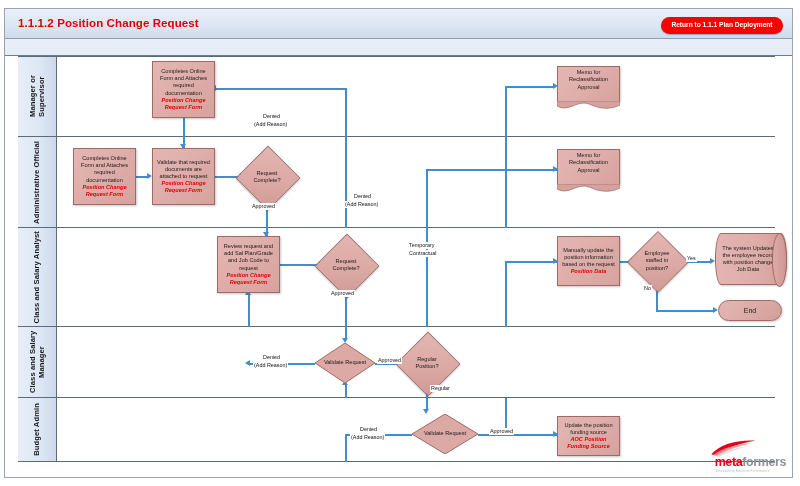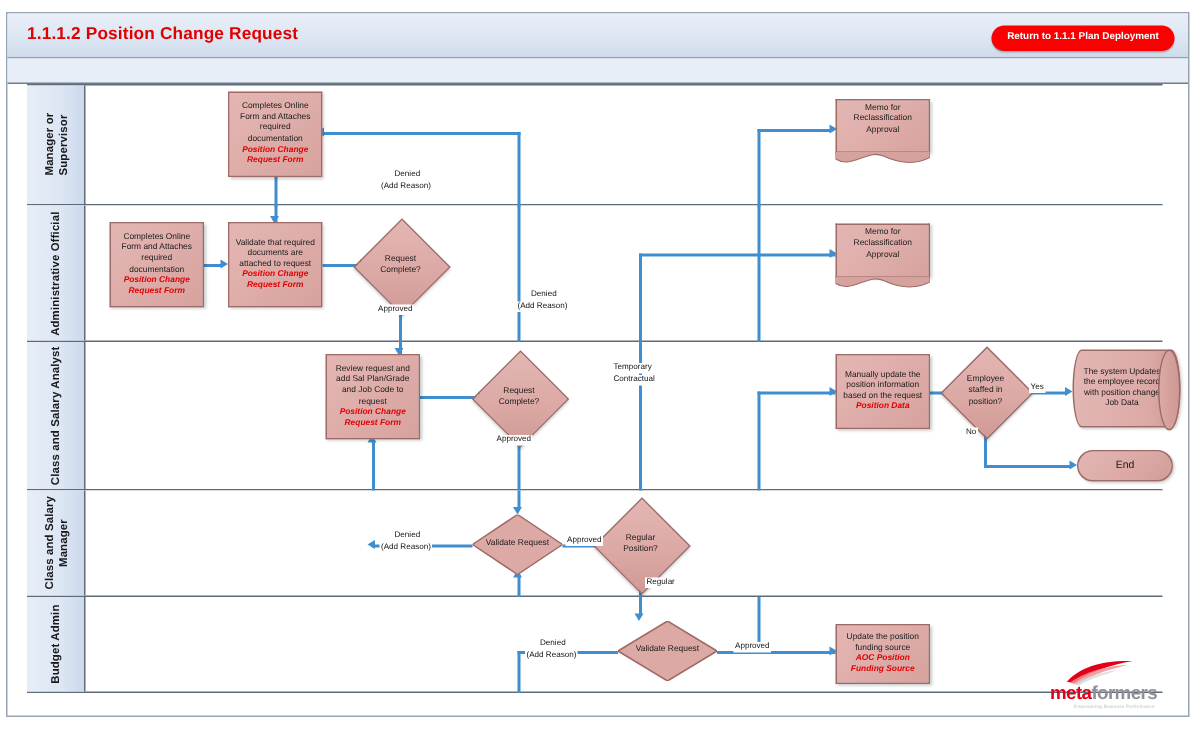--- a/index.html
+++ b/index.html
@@ -78,21 +78,21 @@
   .ar{border-top:3.1px solid transparent;border-bottom:3.1px solid transparent;border-left:5px solid #3f8fd0;}
   .al{border-top:3.1px solid transparent;border-bottom:3.1px solid transparent;border-right:5px solid #3f8fd0;}
   .ad{border-left:3.1px solid transparent;border-right:3.1px solid transparent;border-top:5px solid #3f8fd0;}
   .au{border-left:3.1px solid transparent;border-right:3.1px solid transparent;border-bottom:5px solid #3f8fd0;}
 
   .clabel{position:absolute;font-size:5.4px;color:#141414;line-height:1.3;text-align:center;
     white-space:nowrap;z-index:6;background:#ffffff;padding:0 1px;}
 
   
   .logo{position:absolute;left:700px;top:438px;width:86px;height:36px;z-index:7;}
-  .logo-text{position:absolute;left:0;bottom:6px;width:86px;text-align:left;
+  .logo-text{position:absolute;left:0;bottom:6px;width:86px;text-align:right;
     font-size:12.5px;font-weight:bold;letter-spacing:-.4px;line-height:1;}
   .logo-meta{color:#e2001a;}
   .logo-formers{color:#8d9096;}
   .logo-tag{position:absolute;left:0;bottom:1px;width:86px;text-align:center;
     font-size:3.1px;color:#b9bcc2;letter-spacing:.15px;}
 </style>
 </head>
 <body>
 
 <div id="page">

